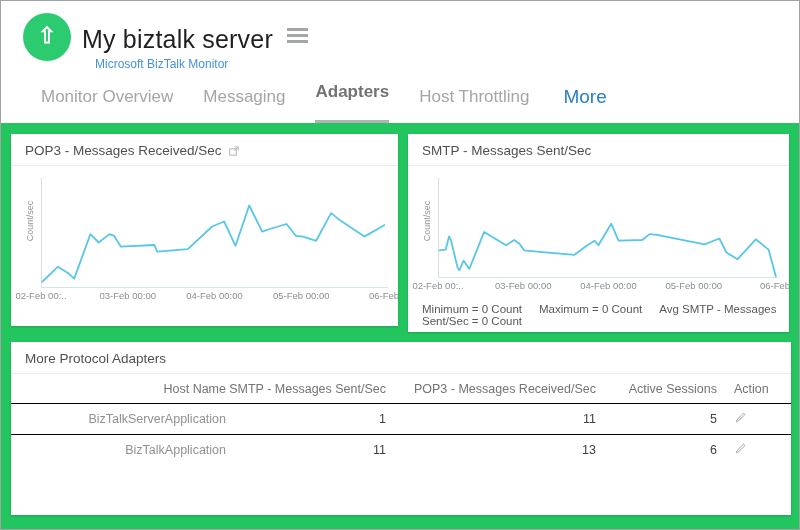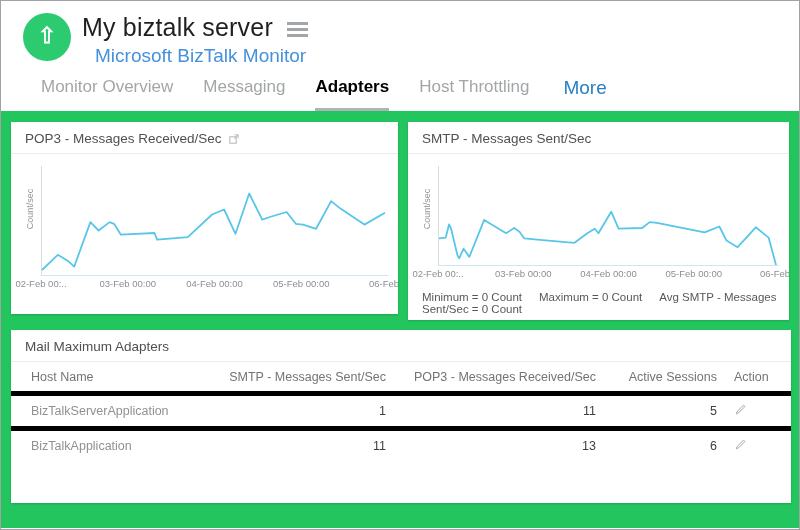--- a/index.html
+++ b/index.html
@@ -15,28 +15,28 @@
   .header { background: #fff; padding: 12px 0 0 22px; }
   .header-main { display: flex; align-items: flex-start; }
   .avatar {
     width: 48px; height: 48px; border-radius: 50%;
     background: #2dcb70; display: flex; align-items: center; justify-content: center;
     flex: 0 0 48px;
   }
   .avatar-arrow { color: #fff; font-size: 22px; font-weight: bold; line-height: 1; margin-top: -2px; }
   .header-text { margin-left: 11px; }
   .title-row { display: flex; align-items: center; }
-  .page-title { font-size: 25px; font-weight: normal; color: #1f1f1f; letter-spacing: 0.2px; }
+  .page-title { font-size: 25px; font-weight: normal; color: #1f1f1f; letter-spacing: 0.2px; margin-top: 12px; }
   .hamburger { margin-left: 14px; margin-top: 6px; cursor: pointer; }
   .hamburger span { display: block; width: 21px; height: 3px; background: #a2a6a9; margin-bottom: 3px; }
-  .subtitle { display: inline-block; margin: 3px 0 0 13px; font-size: 19px; color: #4591db; text-decoration: none; }
-  
-  .tabbar { display: flex; align-items: flex-start; padding: 10px 0 0 18px; }
+  .subtitle { display: inline-block; margin: 3px 0 0 13px; font-size: 12px; color: #4591db; text-decoration: none; }
+  
+  .tabbar { display: flex; align-items: center; padding: 10px 0 0 18px; }
   .tab { font-size: 17px; color: #a3a6a8; margin-right: 30px; padding-bottom: 12px; white-space: nowrap; cursor: pointer; }
-  .tab.active { color: #000000; font-weight: bold; border-bottom: 3px solid #b1b3b4; padding-bottom: 11px; }
+  .tab.active { color: #737373; font-weight: bold; border-bottom: 3px solid #b1b3b4; padding-bottom: 18px; }
   .tab.accent { font-size: 19px; color: #2980c4; margin-left: 4px; }
   
   .content { background: #22c55e; height: 417px; padding: 11px 10px 0 10px; }
   .cards-row { display: flex; align-items: flex-start; }
   .card { background: #fff; box-shadow: 0 1px 2px rgba(0,0,0,0.15); overflow: hidden; }
   .chart-card { width: 388px; height: 192px; }
   .chart-card.right { width: 382px; height: 198px; margin-left: 10px; }
   .card-title-row {
     display: flex; align-items: center; padding: 9px 14px 7px 14px;
     border-bottom: 1px solid #ececec;
@@ -56,24 +56,24 @@
   .plot { flex: 1; height: 100%; position: relative; }
   .xticks { position: relative; height: 14px; margin: 2px 10px 0 30px; font-size: 9.5px; color: #8b8f93; }
   .xticks span { position: absolute; transform: translateX(-50%); white-space: nowrap; }
   .stats-row { padding: 9px 4px 0 14px; font-size: 11.5px; color: #56585c; }
   .stats-row span { margin-right: 17px; }
   
   .table-card { width: 780px; height: 173px; margin-top: 10px; }
   table { width: 100%; border-collapse: collapse; table-layout: fixed; }
   th { font-size: 12.5px; font-weight: normal; color: #737478; padding: 8px 0 7px 0; }
   td { font-size: 12.5px; padding: 7px 0; }
-  th.l, td.l { text-align: left; padding-left: 20px; }
+  th.l, td.l { text-align: right; padding-left: 20px; }
   th.r, td.r { text-align: right; }
   th.a, td.a { text-align: left; padding-left: 17px; }
-  tbody tr { border-top: 5px solid #000000; }
+  tbody tr { border-top: 1px solid #000000; }
   td.host { color: #8f9194; }
   td.num { color: #3f4043; }
   .edit-icon { cursor: pointer; display: inline-block; }
 </style>
 </head>
 <body>
 
 <div class="header">
   <div class="header-main">
     <div class="avatar">
@@ -151,21 +151,21 @@
           <span style="left: 75%;">05-Feb 00:00</span>
           <span style="left: 100%;">06-Feb 0</span>
         </div>
       <div class="stats-row"><span>Minimum = 0 Count</span><span>Maximum = 0 Count</span><span>Avg SMTP - Messages Sent/Sec = 0 Count</span></div>
     </div>
 
   </div>
 
   <div class="card table-card">
     <div class="card-title-row">
-      <span class="card-title">Mail Maximum Adapters</span>
+      <span class="card-title">More Protocol Adapters</span>
     </div>
     <table>
       <colgroup>
         <col style="width:215px">
           <col style="width:160px">
           <col style="width:210px">
           <col style="width:121px">
           <col style="width:74px">
       </colgroup>
       <thead>

